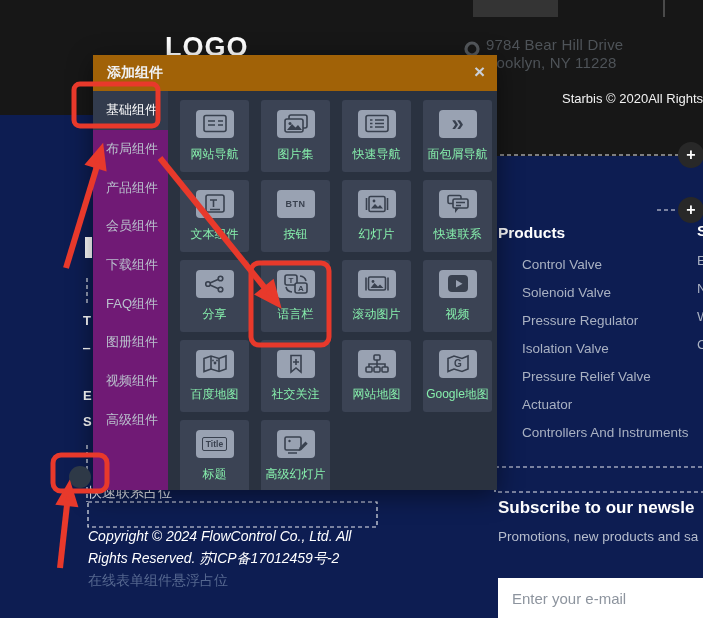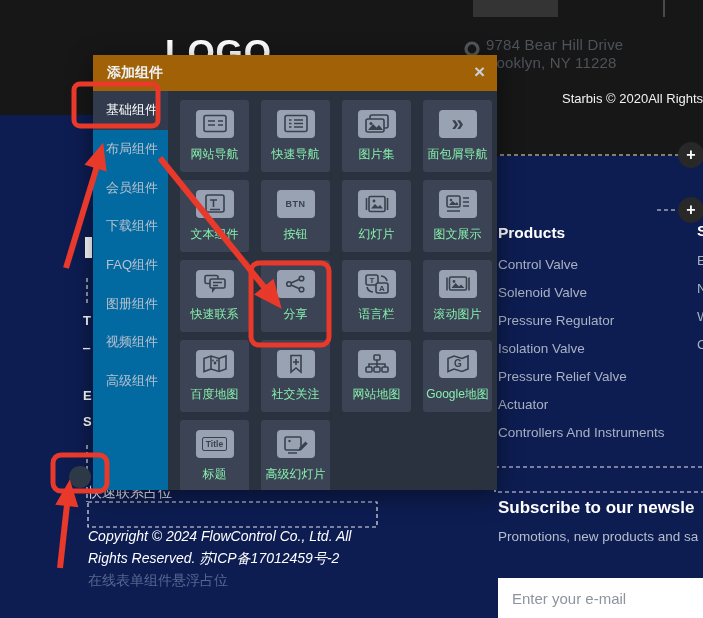--- a/index.html
+++ b/index.html
@@ -3,37 +3,37 @@
 <meta charset="utf-8">
 <style>
   html,body{margin:0;padding:0;background:#0a0a0a;}
   .stage{position:relative;width:703px;height:618px;overflow:hidden;
     background:#0d1d52;font-family:"Liberation Sans","DejaVu Sans",sans-serif;}
   .abs{position:absolute;}
 
   
   .hdr-black{left:0;top:0;width:703px;height:115px;background:#171717;}
   .hdr-black-ext{left:497px;top:115px;width:206px;height:41px;background:#171717;}
-  .logo{left:165px;top:32px;color:#fff;font-size:35px;font-weight:bold;letter-spacing:1px;}
+  .logo{left:165px;top:32px;color:#fff;font-size:27px;font-weight:bold;letter-spacing:1px;}
   .topbar-img{left:473px;top:0;width:85px;height:17px;background:#343434;}
   .topbar-div{left:663px;top:0;width:2px;height:17px;background:#4a4a4a;}
   .addr{color:#4e5358;font-size:15px;letter-spacing:.2px;}
   .addr1{left:486px;top:36px;}
   .addr2{left:481px;top:54px;}
   .starbis{left:562px;top:91px;color:#f2f2f2;font-size:13px;white-space:nowrap;}
   .plusbtn{width:26px;height:26px;border-radius:50%;background:#282828;color:#fff;
     display:flex;align-items:center;justify-content:center;font-size:16px;font-weight:bold;z-index:3;}
   .p1{left:678px;top:142px;} .p2{left:678px;top:197px;}
   .sliver{background:#fff;} 
   .frag{color:#fff;font-size:13px;font-weight:bold;width:9px;overflow:hidden;}
 
   .col-products{left:498px;top:224px;width:200px;}
   .col-title{color:#fff;font-size:15.5px;font-weight:bold;}
   .plinks{list-style:none;margin:16px 0 0 0;padding:0;}
-  .plinks li{color:#a9b1c2;font-size:13.5px;line-height:14px;margin-bottom:14px;cursor:pointer;}
+  .plinks li{color:#a9b1c2;font-size:13.5px;line-height:14px;margin-bottom:14px;cursor:pointer;padding-left:24px;}
   .col-clipped{left:697px;top:224px;width:12px;overflow:hidden;}
   .clipped-rows div{color:#a9b1c2;font-size:13.5px;line-height:14px;margin-bottom:14px;}
   .clipped-rows .h{color:#fff;font-weight:bold;font-size:15.5px;margin-bottom:16px;}
 
   .subscribe{left:498px;top:498px;width:230px;}
   .sub-title{color:#fff;font-size:17px;font-weight:bold;white-space:nowrap;}
   .sub-sub{color:#b6bdcd;font-size:13.5px;margin-top:11px;white-space:nowrap;}
   .email{position:absolute;left:0;top:80px;width:220px;height:40px;border:none;background:#fff;
     font-size:15px;padding:0 0 0 14px;color:#333;font-family:inherit;}
   .email::placeholder{color:#8d949e;}
@@ -46,21 +46,21 @@
   svg.overlay{left:0;top:0;z-index:4;pointer-events:none;}
   svg.anno{left:0;top:0;z-index:10;pointer-events:none;}
 
   
   .modal{left:93px;top:55px;width:404px;height:435px;background:#2a3240;z-index:5;
     box-shadow:0 6px 24px rgba(0,0,0,.45);}
   .m-head{height:36px;background:#a16207;display:flex;align-items:center;padding:0 14px;position:relative;}
   .m-title{color:#f0f2f5;font-size:14px;font-weight:bold;}
   .m-close{position:absolute;right:12px;top:7px;color:#c9cfd9;font-size:19px;font-weight:bold;cursor:pointer;line-height:20px;}
   .m-body{display:flex;height:399px;overflow:hidden;}
-  .m-side{width:75px;background:#0369a1;flex:none;}
+  .m-side{width:75px;background:#701a75;flex:none;}
   .side-item{height:38.7px;display:flex;align-items:center;padding-left:13px;
     font-size:13px;color:#b9c0cc;cursor:pointer;}
   .side-item.active{background:#323b4d;color:#fff;}
   .m-content{flex:1;padding:9px 0 0 12px;}
   .grid{display:grid;grid-template-columns:repeat(4,69px);gap:8px 12px;grid-auto-rows:72px;}
   .tile{background:#3b4354;border-radius:3px;display:flex;flex-direction:column;
     align-items:center;justify-content:center;gap:8px;cursor:pointer;}
   .tlabel{font-size:12px;color:#86efac;white-space:nowrap;}
   .chip{width:38px;height:28px;background:#99a2b2;border-radius:4px;color:#39414f;
     display:flex;align-items:center;justify-content:center;overflow:hidden;}
@@ -149,20 +149,23 @@
     </div>
     <div class="m-body">
       <nav class="m-side">
         <div class="side-item active">
             <span>基础组件</span>
           </div>
           <div class="side-item">
             <span>布局组件</span>
           </div>
           <div class="side-item">
+            <span>产品组件</span>
+          </div>
+          <div class="side-item">
             <span>会员组件</span>
           </div>
           <div class="side-item">
             <span>下载组件</span>
           </div>
           <div class="side-item">
             <span>FAQ组件</span>
           </div>
           <div class="side-item">
             <span>图册组件</span>
@@ -181,39 +184,39 @@
                 <svg width="26" height="20" viewBox="0 0 26 20">
                   <rect x="2" y="1.5" width="22" height="16" rx="2"></rect>
                   <path d="M6 7h7M16 7h5M6 11h7M16 11h5"></path>
                 </svg>
               </div>
               <div class="tlabel">网站导航</div>
             </div>
             <div class="tile">
               <div class="chip">
                 <svg width="26" height="20" viewBox="0 0 26 20">
-                  <rect x="2" y="1.5" width="22" height="16" rx="2"></rect>
-                  <path d="M6 6h2.5M11 6h9M6 9.5h2.5M11 9.5h9M6 13h2.5M11 13h9"></path>
-                </svg>
-              </div>
-              <div class="tlabel">快速导航</div>
-            </div>
-            <div class="tile">
-              <div class="chip">
-                <svg width="26" height="20" viewBox="0 0 26 20">
                   <rect x="6" y="1" width="18" height="13" rx="2"></rect>
                   <rect x="2" y="5" width="18" height="13" rx="2" class="cf"></rect>
                   <circle cx="7" cy="9.5" r="1.5" class="f"></circle>
                   <path class="f" d="M4 16l5-6 3.5 3.5 2.5-2.5 4 5z"></path>
                 </svg>
               </div>
               <div class="tlabel">图片集</div>
             </div>
             <div class="tile">
               <div class="chip">
+                <svg width="26" height="20" viewBox="0 0 26 20">
+                  <rect x="2" y="1.5" width="22" height="16" rx="2"></rect>
+                  <path d="M6 6h2.5M11 6h9M6 9.5h2.5M11 9.5h9M6 13h2.5M11 13h9"></path>
+                </svg>
+              </div>
+              <div class="tlabel">快速导航</div>
+            </div>
+            <div class="tile">
+              <div class="chip">
                 <b style="font-size:22px;line-height:20px">»</b>
               </div>
               <div class="tlabel">面包屑导航</div>
             </div>
             <div class="tile">
               <div class="chip">
                 <svg width="26" height="20" viewBox="0 0 26 20">
                   <rect x="4" y="1" width="18" height="17" rx="2"></rect>
                   <path d="M8 6h7M11.5 6v7M8 15.5h10"></path>
                 </svg>
@@ -229,31 +232,20 @@
             <div class="tile">
               <div class="chip">
                 <svg width="26" height="20" viewBox="0 0 26 20">
                   <path d="M2.5 4v12M23.5 4v12"></path>
                   <rect x="5" y="2.5" width="16" height="15" rx="1.5"></rect>
                   <circle cx="10" cy="7" r="1.4" class="f"></circle>
                   <path class="f" d="M7 14.5l4-4.5 3 3 2-2 3 3.5z"></path>
                 </svg>
               </div>
               <div class="tlabel">幻灯片</div>
-            </div>
-            <div class="tile">
-              <div class="chip">
-                <svg width="26" height="20" viewBox="0 0 26 20">
-                  <rect x="2" y="2" width="13" height="11" rx="1.5"></rect>
-                  <circle cx="6" cy="6" r="1.2" class="f"></circle>
-                  <path class="f" d="M4 11l3.5-4 3 2.5 1.5-1.5 1.5 3z"></path>
-                  <path d="M18 4h6M18 8h6M18 12h6M2 17h13"></path>
-                </svg>
-              </div>
-              <div class="tlabel">图文展示</div>
             </div>
             <div class="tile">
               <div class="chip">
                 <svg width="26" height="20" viewBox="0 0 26 20">
                   <rect x="3" y="1.5" width="13" height="8" rx="1.5"></rect>
                   <rect x="8" y="5" width="15" height="9" rx="1.5" class="cf"></rect>
                   <path d="M11 8.5h9M11 11.5h5"></path>
                   <path class="f" d="M10 14v5l4-5z"></path>
                 </svg>
               </div>
@@ -285,20 +277,29 @@
             <div class="tile">
               <div class="chip">
                 <svg width="26" height="20" viewBox="0 0 26 20">
                   <path d="M2 3.5v13M24 3.5v13"></path>
                   <rect x="4.5" y="3" width="17" height="13" rx="1.5"></rect>
                   <circle cx="9" cy="7.5" r="1.4" class="f"></circle>
                   <path class="f" d="M6.5 14l4-5 3.5 3.5 2-2 3.5 3.5z"></path>
                 </svg>
               </div>
               <div class="tlabel">滚动图片</div>
+            </div>
+            <div class="tile">
+              <div class="chip">
+                <svg width="26" height="20" viewBox="0 0 26 20">
+                  <rect x="3" y="1" width="20" height="17" rx="4" class="df"></rect>
+                  <path d="M11 6l6.5 3.7L11 13.4z" class="lf"></path>
+                </svg>
+              </div>
+              <div class="tlabel">视频</div>
             </div>
             <div class="tile">
               <div class="chip">
                 <svg width="26" height="20" viewBox="0 0 26 20">
                   <path d="M2 4.5l7-2.5 8 2.5 7-2.5v13l-7 2.5-8-2.5-7 2.5z"></path>
                   <path d="M9 2v13M17 4.5v13"></path>
                   <circle cx="13" cy="9" r="1.4" class="f"></circle>
                   <circle cx="11" cy="6.5" r=".9" class="f"></circle>
                   <circle cx="15" cy="6.5" r=".9" class="f"></circle>
                 </svg>

